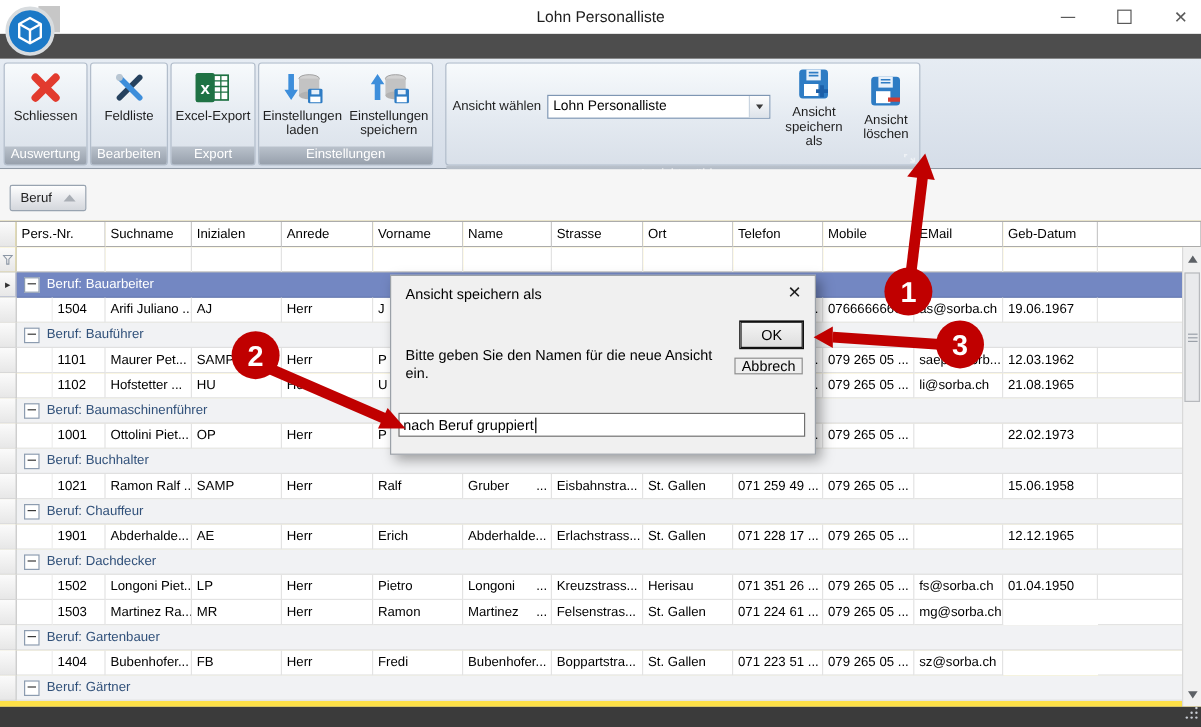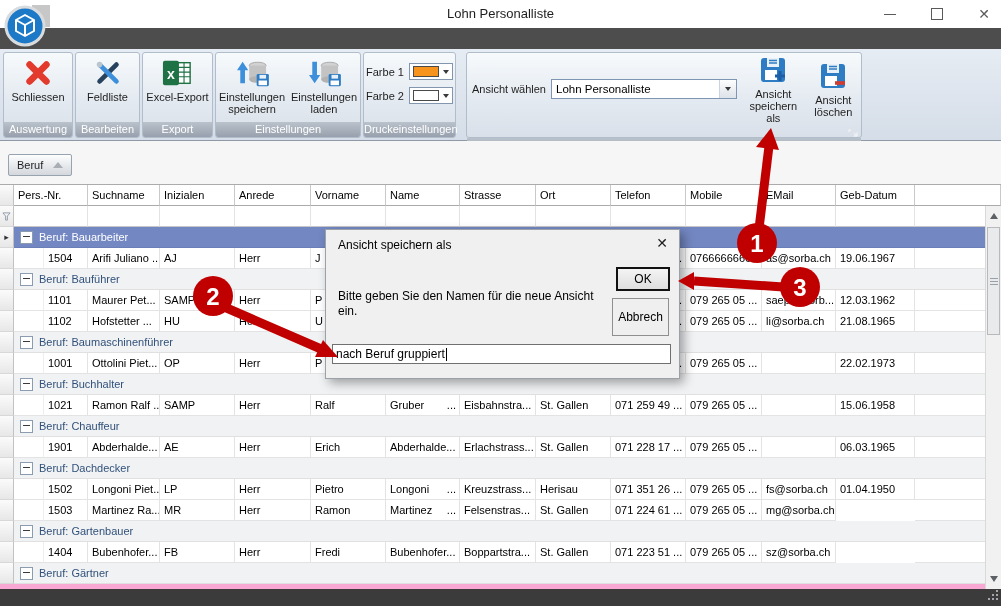--- a/index.html
+++ b/index.html
@@ -52,21 +52,21 @@
   .launcher{position:absolute;right:3px;bottom:2px;width:10px;height:10px;opacity:.85;}
 
   
   .groupby{height:43px;background:#f6f6f6;position:relative;}
   .groupby-btn{position:absolute;left:8px;top:13px;height:20px;padding:0 8px;display:flex;align-items:center;gap:10px;
        font-size:11px;color:#1e1e1e;border:1px solid #98a3b0;border-radius:2px;
        background:linear-gradient(#fefefe,#e4e6ea 60%,#d4d7dc);}
   .sort-asc{width:0;height:0;border-left:5px solid transparent;border-right:5px solid transparent;border-bottom:6px solid #a9aeb5;}
 
   
-  .grid{position:relative;height:404px;background:#f9a8d4;border-top:1px solid #ababab;font-size:11px;overflow:hidden;}
+  .grid{position:relative;height:404px;background:#fde047;border-top:1px solid #ababab;font-size:11px;overflow:hidden;}
   .ind{width:14px;min-width:14px;box-sizing:border-box;background:linear-gradient(#fbfbfb,#e7e7e7);
        border-right:1px solid #c2c2c2;border-bottom:1px solid #d8d8d8;display:flex;align-items:center;justify-content:center;}
   .hrow{display:flex;height:21px;}
   .hcell{box-sizing:border-box;border-right:1px solid #c9c9c9;border-bottom:1px solid #ababab;background:#fff;
          padding:4px 0 0 4px;white-space:nowrap;overflow:hidden;color:#000;}
   .frow{display:flex;height:21px;}
   .fcell{box-sizing:border-box;border-right:1px solid #e3e3e3;border-bottom:1px solid #c6c6c6;background:#fff;}
   .grow{display:flex;height:21px;background:#f1f2f4;color:#31517a;}
   .gband{flex:1;display:flex;align-items:center;border-bottom:1px solid #e0e0e0;box-sizing:border-box;background:inherit;}
   .grow.selected{background:#7387c2;color:#fff;}
@@ -97,21 +97,21 @@
 
   
   .dialog{position:absolute;left:325px;top:229px;width:353px;height:148px;background:#f0f0f0;
           border:1px solid #9ba1a8;box-shadow:4px 4px 10px rgba(0,0,0,.35);z-index:40;font-size:12px;color:#000;}
   .dlg-title{position:absolute;left:12px;top:8px;}
   .dlg-close{position:absolute;right:11px;top:5px;font-size:14px;color:#1e1e1e;}
   .dlg-msg{position:absolute;left:12px;top:33px;width:272px;line-height:15px;margin-top:26px;}
   .dlg-btn{position:absolute;box-sizing:border-box;display:flex;align-items:center;justify-content:center;
            font-size:12px;background:linear-gradient(#f4f4f4,#dedede);overflow:hidden;white-space:nowrap;}
   .btn-ok{left:291px;top:38px;width:52px;height:22px;border:1px solid #111;box-shadow:0 0 0 1px #111;}
-  .btn-cancel{left:286px;top:68px;width:57px;height:38px;border:1px solid #8f8f8f;background:#efefef;}
+  .btn-cancel{left:286px;top:68px;width:57px;height:14px;border:1px solid #8f8f8f;background:#efefef;}
   .dlg-input{position:absolute;left:6px;top:114px;width:339px;height:20px;box-sizing:border-box;background:#fff;
              border:1px solid #707070;display:flex;align-items:center;padding-left:3px;}
   .caret{display:inline-block;width:1px;height:13px;background:#000;margin-left:1px;}
 
   
   .annot{position:absolute;inset:0;z-index:50;pointer-events:none;}
 </style>
 </head>
 <body>
 
@@ -190,70 +190,49 @@
         </div>
       </div>
       <div class="rpanel-title">Export</div>
     </div>
 
     <div class="rpanel" style="width:146px">
       <div class="rpanel-body" style="gap:2px;">
         <div class="rbtn" style="width:70px">
           <span class="ricon">
             <svg width="34" height="30" viewBox="0 0 36 32">
+              <path d="M8 27 L2 18 L5.5 18 L5.5 4 L10.5 4 L10.5 18 L14 18 Z" fill="#3d8edb"></path>
+              <ellipse cx="24" cy="8" rx="9" ry="3.5" fill="#d2d2d2" stroke="#9a9a9a" stroke-width="0.8"></ellipse>
+              <rect x="15" y="8" width="18" height="15" fill="#c3c3c3"></rect>
+              <ellipse cx="24" cy="23" rx="9" ry="3.5" fill="#b2b2b2"></ellipse>
+              <rect x="23" y="17" width="13" height="13" rx="1.5" fill="#2e7cc4"></rect>
+              <rect x="26" y="18" width="7" height="4" fill="#e8f1fa"></rect>
+              <rect x="25" y="24" width="9" height="5" fill="#fff"></rect>
+            </svg>
+          </span>
+          <span class="rlabel">Einstellungen laden</span>
+        </div>
+        <div class="rbtn" style="width:70px">
+          <span class="ricon">
+            <svg width="34" height="30" viewBox="0 0 36 32">
               <path d="M8 4 L14 13 L10.5 13 L10.5 27 L5.5 27 L5.5 13 L2 13 Z" fill="#3d8edb"></path>
               <ellipse cx="24" cy="8" rx="9" ry="3.5" fill="#d2d2d2" stroke="#9a9a9a" stroke-width="0.8"></ellipse>
               <rect x="15" y="8" width="18" height="15" fill="#c3c3c3"></rect>
               <ellipse cx="24" cy="23" rx="9" ry="3.5" fill="#b2b2b2"></ellipse>
               <rect x="23" y="17" width="13" height="13" rx="1.5" fill="#2e7cc4"></rect>
               <rect x="26" y="18" width="7" height="4" fill="#e8f1fa"></rect>
               <rect x="25" y="24" width="9" height="5" fill="#fff"></rect>
             </svg>
           </span>
           <span class="rlabel">Einstellungen speichern</span>
         </div>
-        <div class="rbtn" style="width:70px">
-          <span class="ricon">
-            <svg width="34" height="30" viewBox="0 0 36 32">
-              <path d="M8 27 L2 18 L5.5 18 L5.5 4 L10.5 4 L10.5 18 L14 18 Z" fill="#3d8edb"></path>
-              <ellipse cx="24" cy="8" rx="9" ry="3.5" fill="#d2d2d2" stroke="#9a9a9a" stroke-width="0.8"></ellipse>
-              <rect x="15" y="8" width="18" height="15" fill="#c3c3c3"></rect>
-              <ellipse cx="24" cy="23" rx="9" ry="3.5" fill="#b2b2b2"></ellipse>
-              <rect x="23" y="17" width="13" height="13" rx="1.5" fill="#2e7cc4"></rect>
-              <rect x="26" y="18" width="7" height="4" fill="#e8f1fa"></rect>
-              <rect x="25" y="24" width="9" height="5" fill="#fff"></rect>
-            </svg>
-          </span>
-          <span class="rlabel">Einstellungen laden</span>
-        </div>
       </div>
       <div class="rpanel-title">Einstellungen</div>
     </div>
 
-    <div class="rpanel" style="width:93px">
-      <div class="rpanel-body">
-        <div class="color-fields">
-          <div class="color-field">
-            <span>Farbe 1</span>
-            <span class="swatch-box">
-              <span class="swatch" style="background: rgb(247, 148, 29);"></span>
-              <span class="dd-arrow"></span>
-            </span>
-          </div>
-          <div class="color-field">
-            <span>Farbe 2</span>
-            <span class="swatch-box">
-              <span class="swatch" style="background: rgb(255, 255, 255);"></span>
-              <span class="dd-arrow"></span>
-            </span>
-          </div>
-        </div>
-      </div>
-      <div class="rpanel-title">Druckeinstellungen</div>
-    </div>
 
     <div class="rpanel" style="width:396px;margin-left:8px">
       <div class="ansicht-body">
         <span class="combo-label">Ansicht wählen</span>
         <div class="combo">
           <span class="combo-value">Lohn Personalliste</span>
           <span class="combo-btn">
               <span class="dd-arrow"></span>
             </span>
         </div>
@@ -477,21 +456,21 @@
         <div class="dcell" style="width: 72px;">Abderhalde...</div>
         <div class="dcell" style="width: 75px;">AE</div>
         <div class="dcell" style="width: 76px;">Herr</div>
         <div class="dcell" style="width: 75px;">Erich</div>
         <div class="dcell" style="width: 74px;">Abderhalde...</div>
         <div class="dcell" style="width: 76px;">Erlachstrass...</div>
         <div class="dcell" style="width: 75px;">St. Gallen</div>
         <div class="dcell" style="width: 75px;">071 228 17 ...</div>
         <div class="dcell" style="width: 76px;">079 265 05 ...</div>
         <div class="dcell" style="width: 74px;"></div>
-        <div class="dcell" style="width: 79px;">06.03.1965</div>
+        <div class="dcell" style="width: 79px;">12.12.1965</div>
         <div class="dcell" style="flex: 1 1 0%;"></div>
       </div>
       <div class="grow">
         <div class="ind"></div>
         <div class="gband">
           <div class="collapse"></div>
           <div class="glabel">Beruf: Dachdecker</div>
         </div>
       </div>
       <div class="drow">

